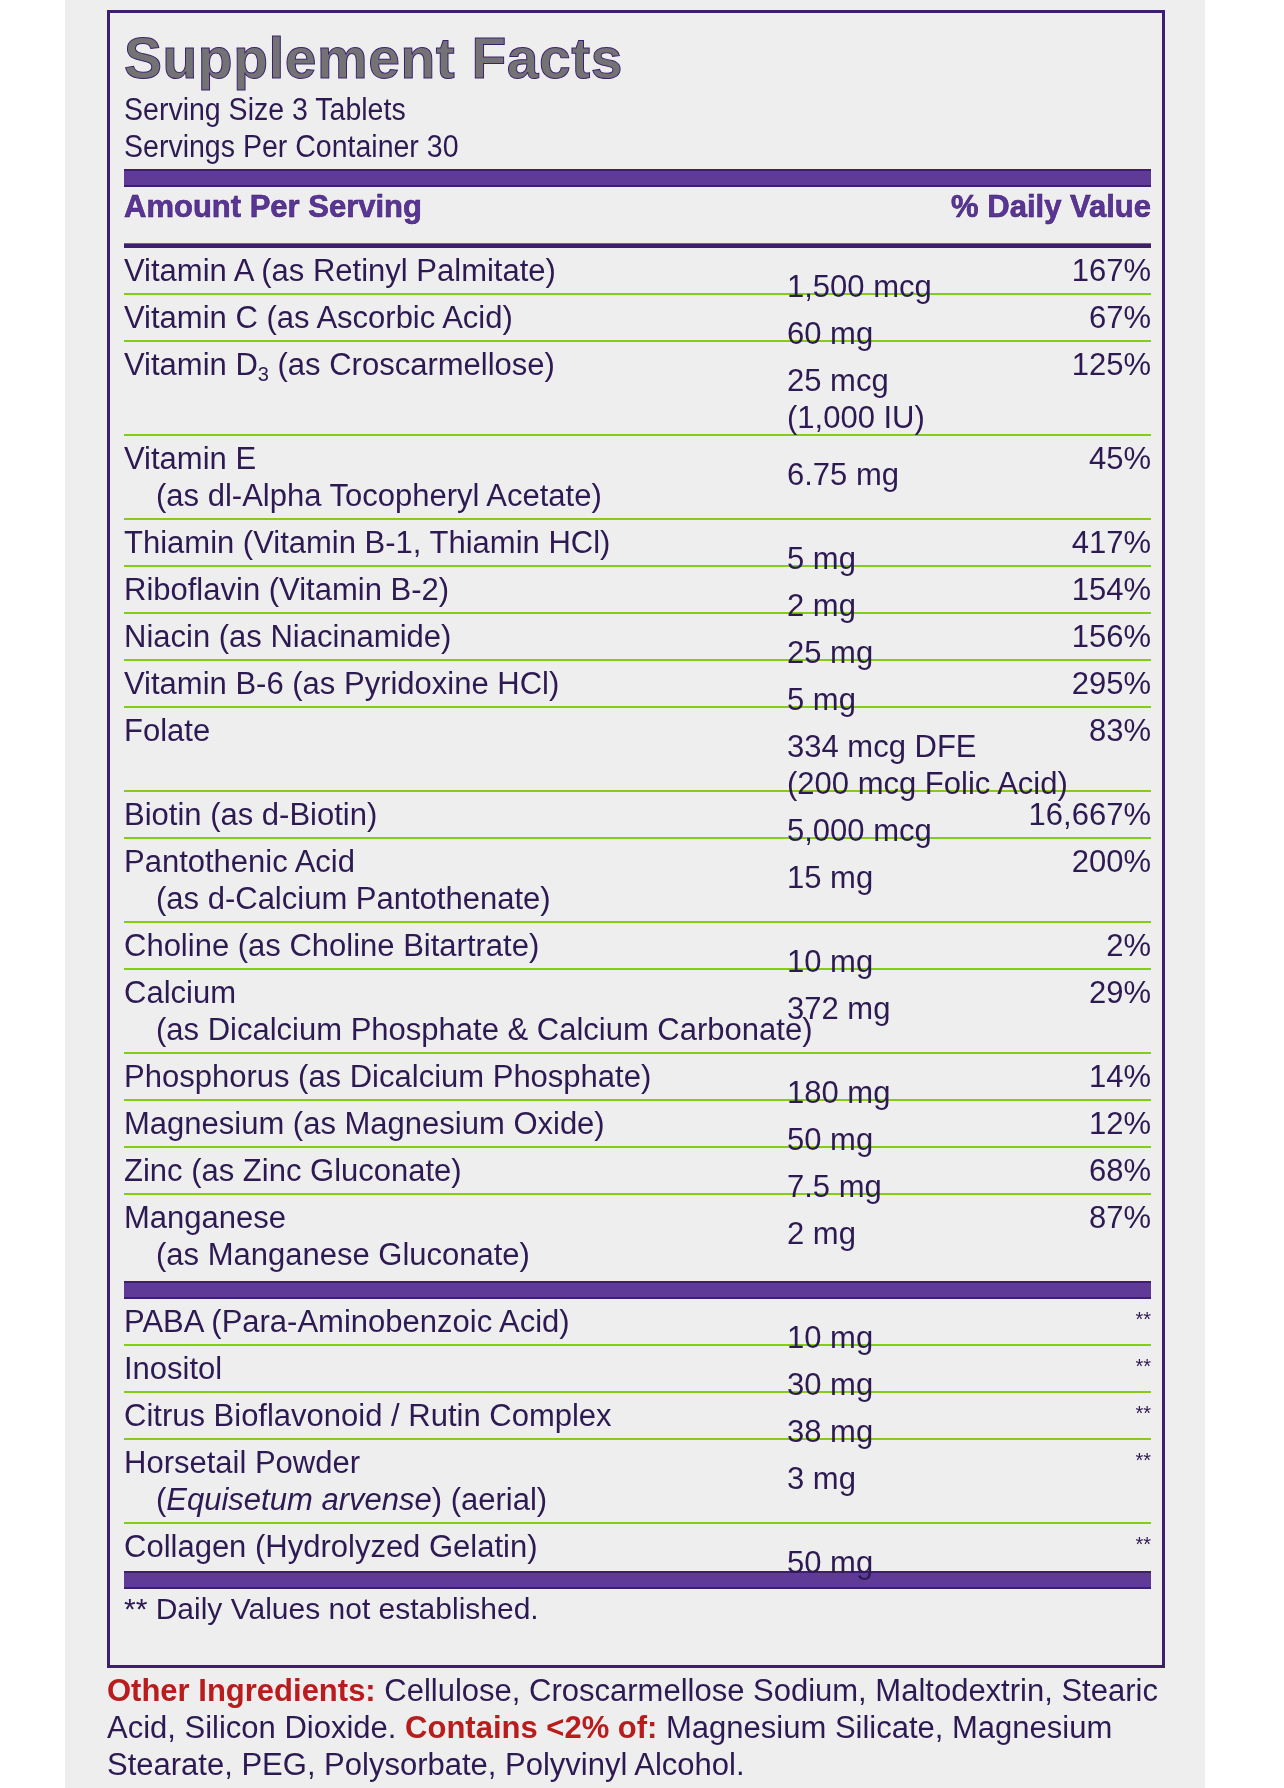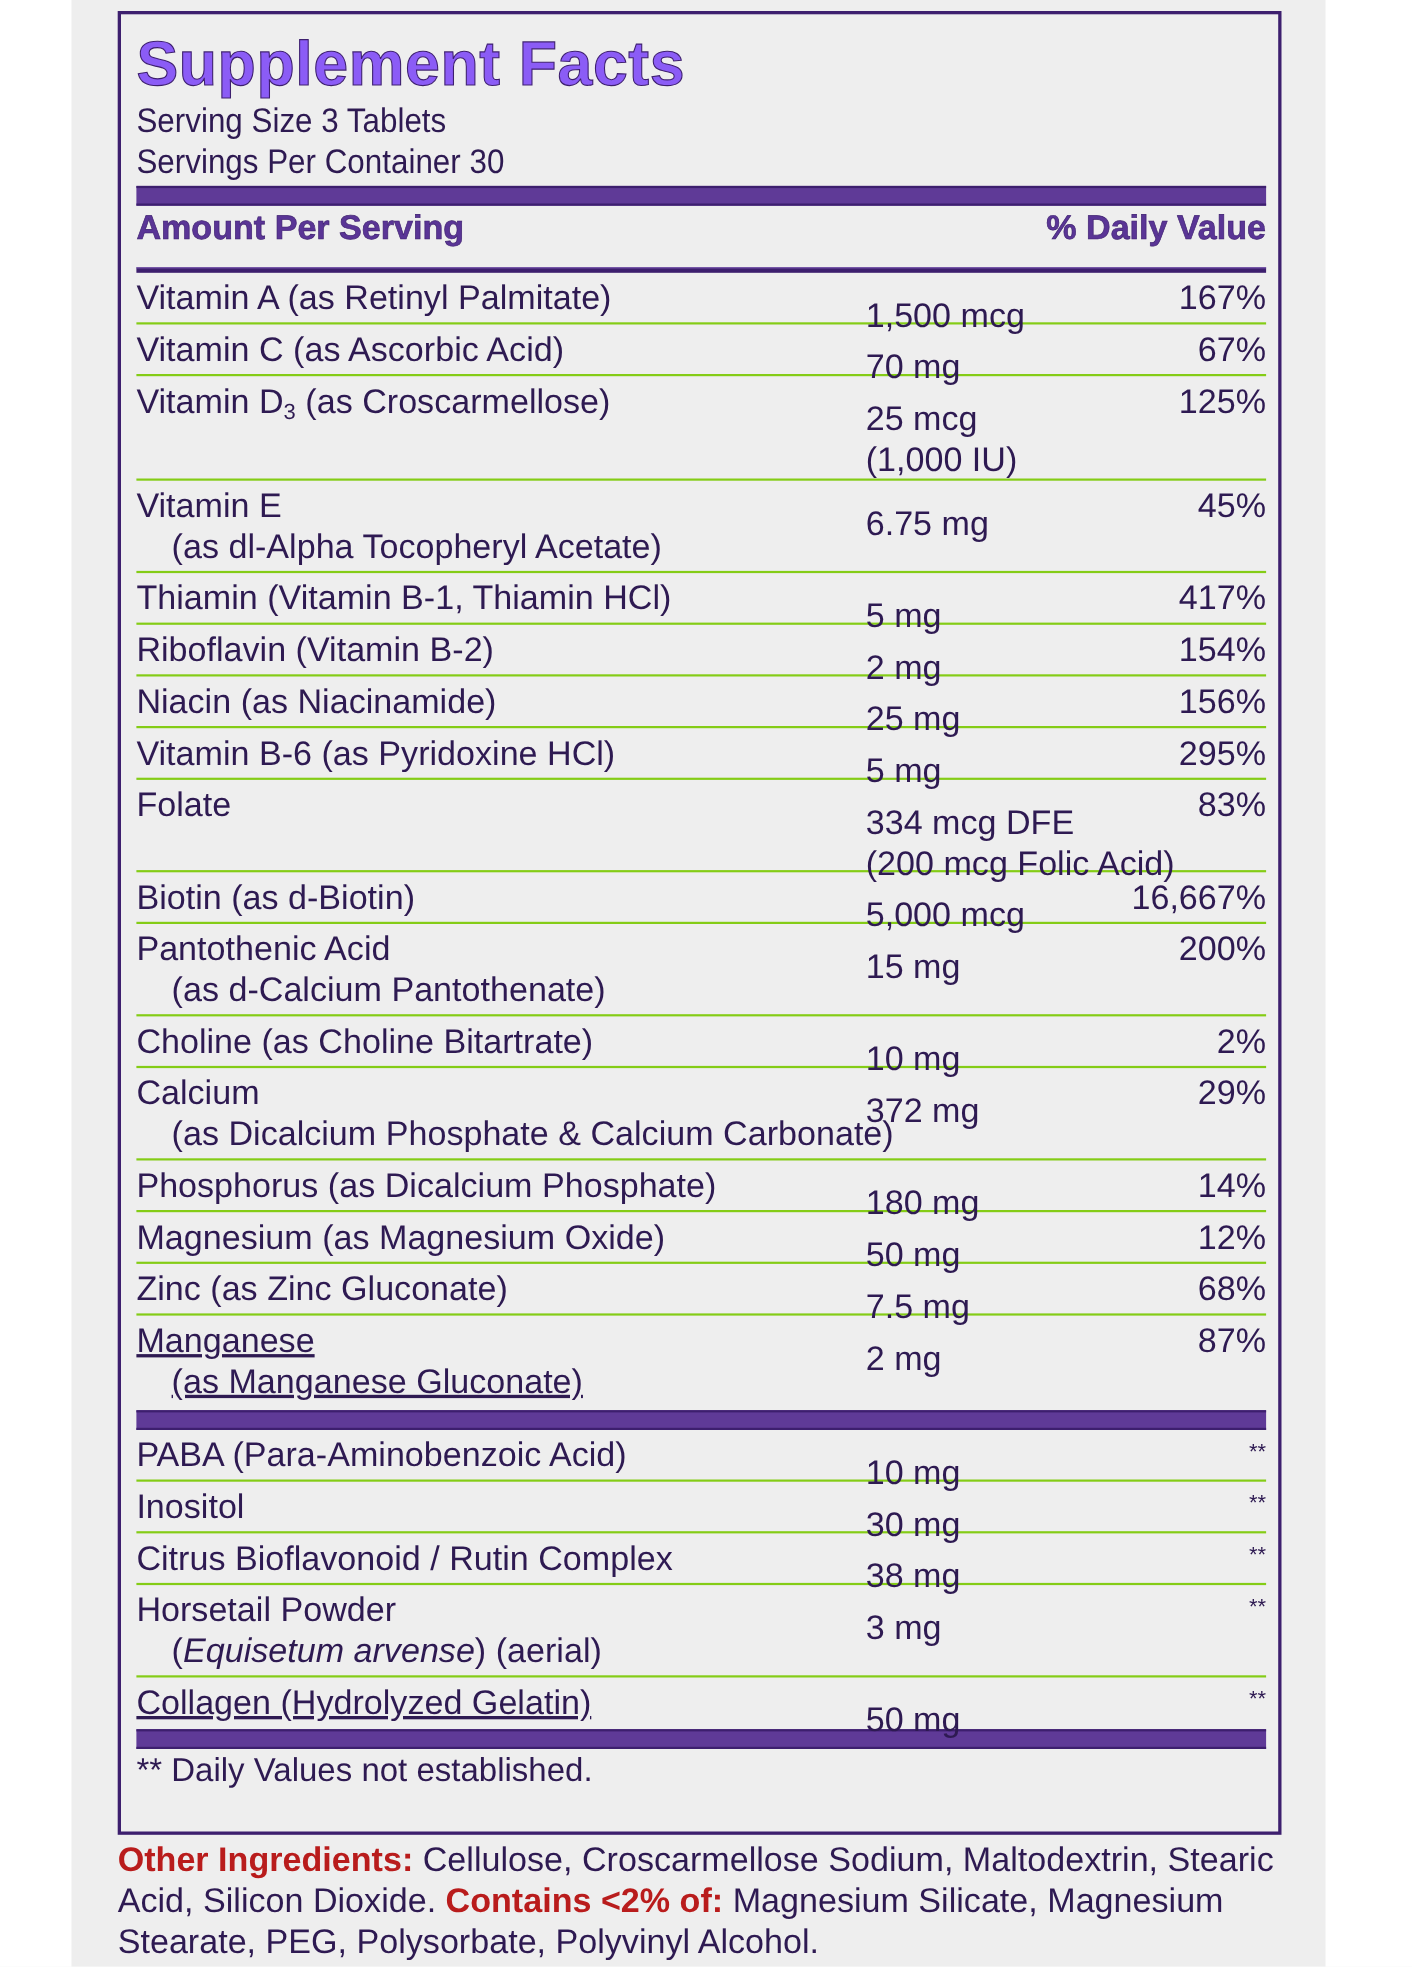--- a/index.html
+++ b/index.html
@@ -7,34 +7,34 @@
     width:1284px; height:1788px; background:#ffffff; position:relative; overflow:hidden;
     font-family:"Liberation Sans", sans-serif; color:#2e1a52;
   }
   .panel { position:absolute; left:65px; top:0; width:1140px; height:1788px; background:#eeeeee; }
   .box {
     position:absolute; left:107px; top:10px; width:1052px; height:1652px;
     border:3px solid #3d1f6e; box-sizing:content-box;
   }
   .inner { position:absolute; left:14px; top:0; width:1027px; }
   .title {
-    font-weight:bold; font-size:57px; color:#8b5cf6; letter-spacing:0.5px;
+    font-weight:bold; font-size:57px; color:#737373; letter-spacing:0.5px;
     line-height:66px; margin-top:12px; -webkit-text-stroke:1px #3d1f6e;
   }
   .serving { font-size:31px; line-height:37px; color:#2e1a52; transform:scaleX(0.92); transform-origin:left; white-space:nowrap; }
   .thickbar { height:14px; background:#5f3a97; border-top:2px solid #3d1f6e; border-bottom:2px solid #3d1f6e; }
   .hdr { display:flex; justify-content:space-between; font-weight:bold; font-size:31px; color:#5a3596; line-height:40px; height:56px; -webkit-text-stroke:0.6px #3d1f6e; }
   .hdrline { height:4px; background:#3d1f6e; border-top:1px solid #7a57b0; }
   .row { position:relative; border-bottom:2px solid #84cc16; font-size:31px; line-height:37px; padding:4px 0 4px 0; }
   .row .name { padding-right:460px; white-space:nowrap; }
   .row .sub { padding-left:32px; white-space:nowrap; }
   .row .amt { position:absolute; left:663px; top:20px; white-space:nowrap; }
   .row .dv { position:absolute; right:0; top:4px; text-align:right; white-space:nowrap; }
   .row .dv.stars { font-size:20px; top:2px; }
-  .row.last { border-bottom:none;text-decoration:underline; }
+  .row.last { border-bottom:none; }
   .row .name, .row .sub, .row .amt, .row .dv { transform-origin:left; }
   .footnote { font-size:30px; line-height:40px; padding-top:0px; }
   .other {
     position:absolute; left:107px; top:1672px; width:1100px;
     font-size:31px; line-height:37px; color:#2e1a52;
   }
   .other b { color:#b91c1c; }
   sub { font-size:20px; vertical-align:-6px; }
   i { font-style:italic; }
 </style>
@@ -55,21 +55,21 @@
     </div>
     <div class="hdrline"></div>
 
     <div class="row">
       <div class="name">Vitamin A (as Retinyl Palmitate)</div>
       <div class="amt">1,500 mcg</div>
       <div class="dv">167%</div>
     </div>
     <div class="row">
       <div class="name">Vitamin C (as Ascorbic Acid)</div>
-      <div class="amt">70 mg</div>
+      <div class="amt">60 mg</div>
       <div class="dv">67%</div>
     </div>
     <div class="row">
       <div class="name"><span>Vitamin D</span><sub>3</sub><span> (as Croscarmellose)</span></div>
       <div class="name" style="visibility:hidden">&nbsp;</div>
       <div class="amt">
           <div>25 mcg</div>
           <div>(1,000 IU)</div>
         </div>
       <div class="dv">125%</div>

